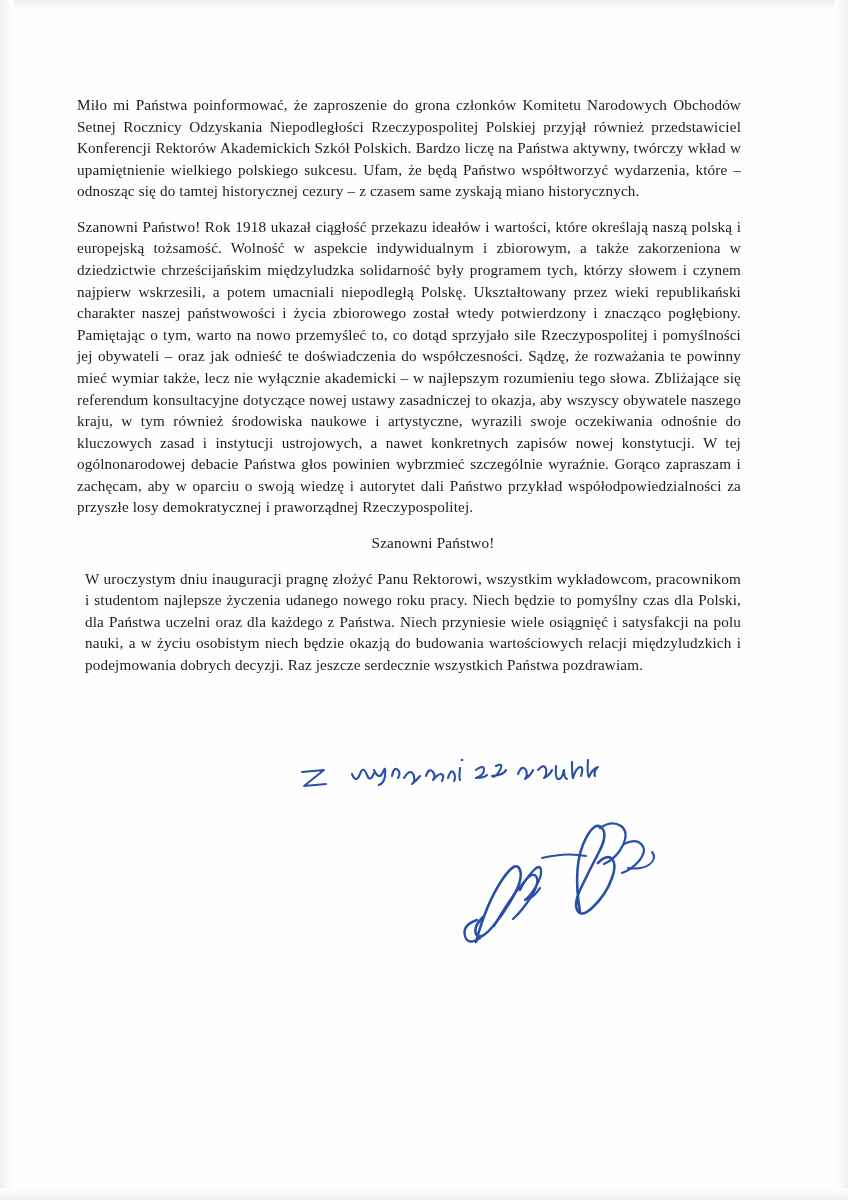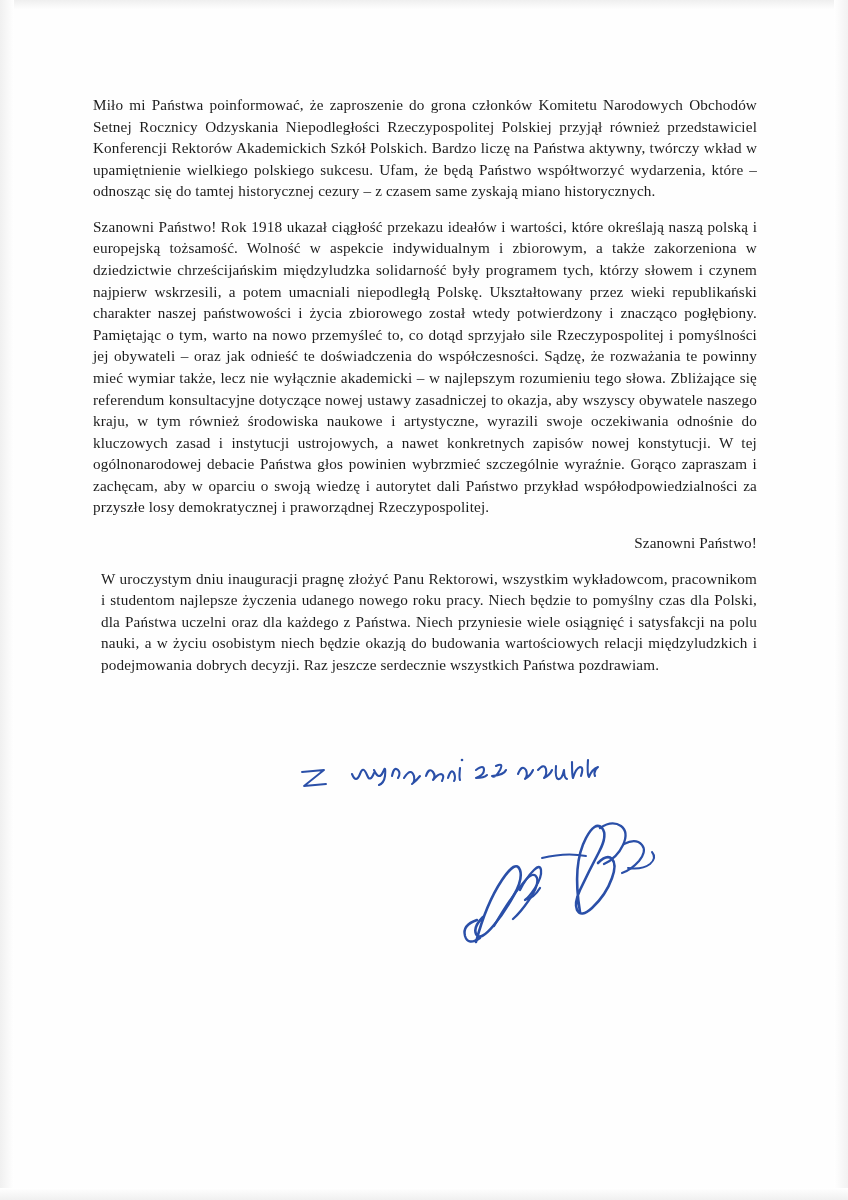--- a/index.html
+++ b/index.html
@@ -20,21 +20,21 @@
     position: absolute;
     top: 0;
     left: 0;
     width: 848px;
     height: 1200px;
     background: #fefefe;
   }
 
   .content {
     position: absolute;
-    left: 93px;
+    left: 77px;
     top: 94px;
     width: 664px;
   }
 
   p.para {
     margin: 0 0 14px 0;
     font-size: 15.2px;
     line-height: 1.42;
     text-align: justify;
     text-justify: inter-word;
@@ -42,21 +42,21 @@
     letter-spacing: 0.15px;
     font-family: "Liberation Serif", serif;
   }
 
   p.para:last-child {
     margin-bottom: 0;
     margin-left: 8px;
   }
 
   p.short {
-    text-align: right;
+    text-align: center;
     margin-left: 48px;
   }
 
   
   .signature-block {
     position: absolute;
     left: 280px;
     top: 740px;
     width: 430px;
     height: 240px;

